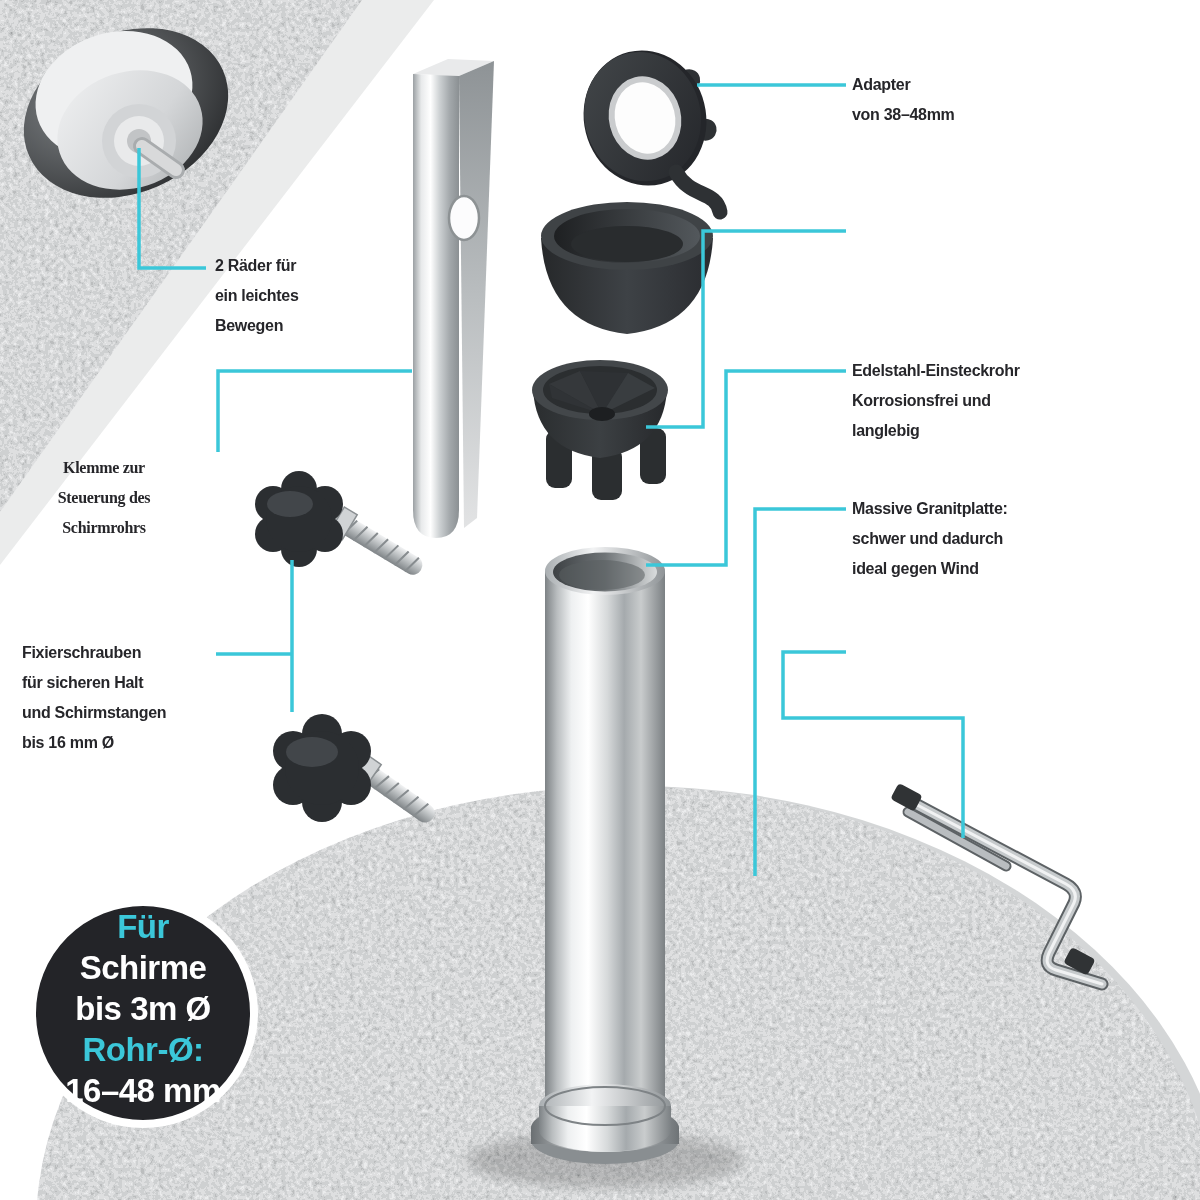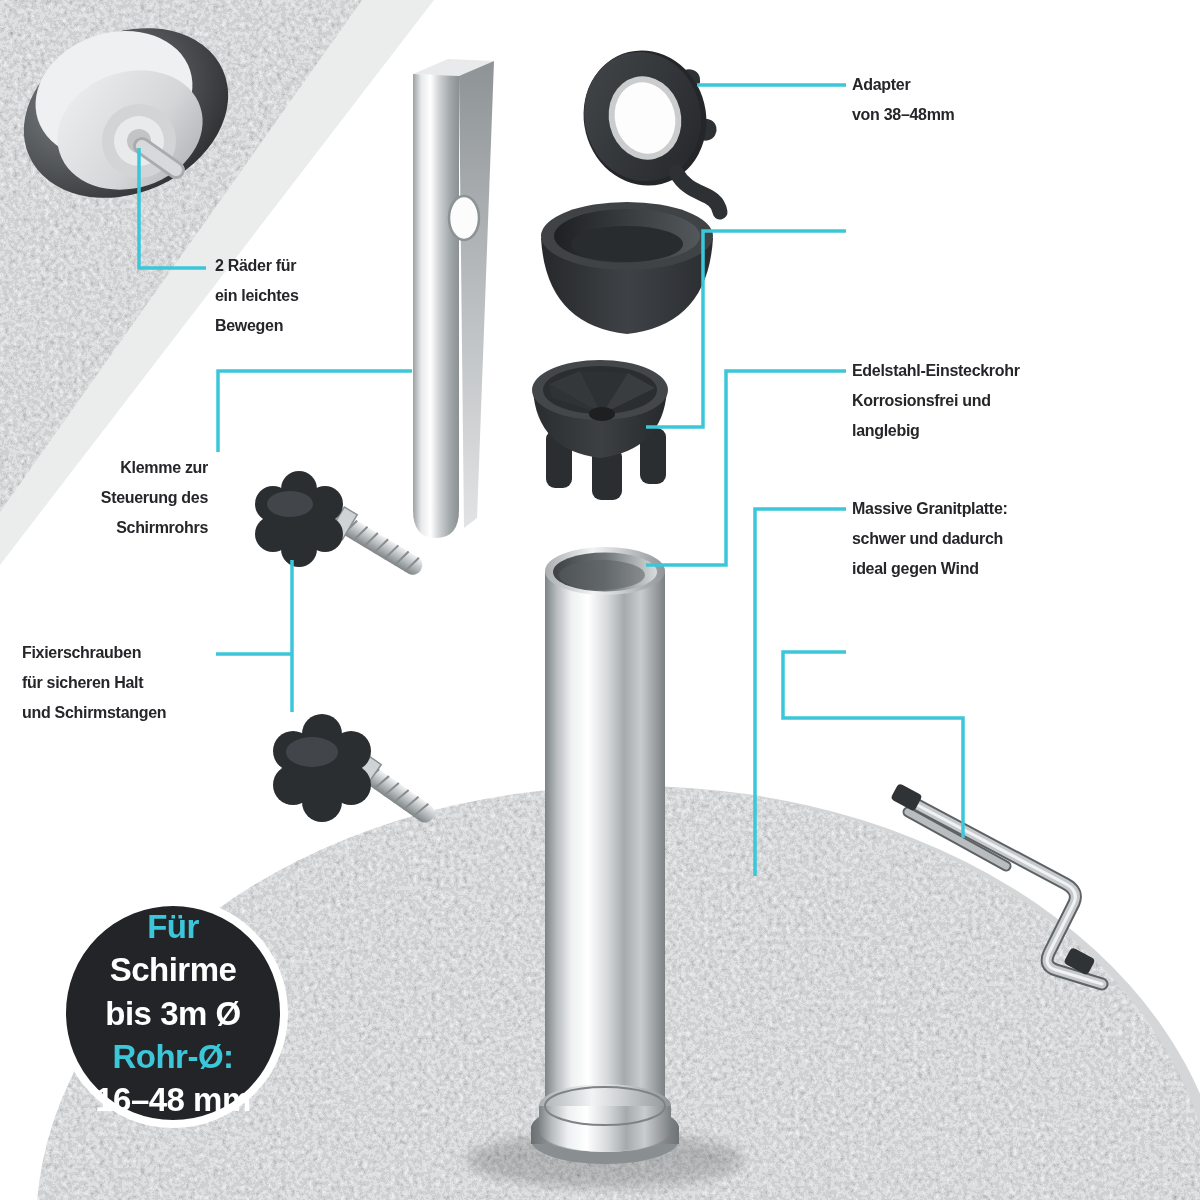--- a/index.html
+++ b/index.html
@@ -6,27 +6,27 @@
   .canvas{
     position:relative;width:1200px;height:1200px;background:#ffffff;
     font-family:"Liberation Sans",sans-serif;overflow:hidden;
   }
   .canvas svg.scene{position:absolute;left:0;top:0;}
   .label{
     position:absolute;font-weight:bold;font-size:16px;line-height:30px;
     letter-spacing:-0.3px;color:var(--text,#26262a);
   }
   .label div{white-space:nowrap;}
-  .label.right-align{text-align:right;}
+  .label.right-align{text-align:center;font-family:Liberation Serif, serif;}
   .callout{fill:none;stroke:var(--accent,#3bc7d9);stroke-width:3.5px;}
   .badge{
-    position:absolute;left:58px;top:898px;width:230px;height:230px;
+    position:absolute;left:28px;top:898px;width:230px;height:230px;
     border-radius:50%;background:var(--badge-bg,#232428);
     border:8px solid #ffffff;box-sizing:border-box;
-    display:flex;flex-direction:column;justify-content:space-between;align-items:center;
+    display:flex;flex-direction:column;justify-content:flex-start;align-items:center;
     font-weight:bold;font-size:33px;line-height:41px;color:#ffffff;
     letter-spacing:-0.5px;
   }
   .badge .accent{color:var(--accent,#3bc7d9);}
 </style>
 </head>
 <body>
 
 <div class="canvas">
 
@@ -260,20 +260,21 @@
 <div class="label right-align" style="left:0px;top:453px;width:208px">
   <div>Klemme zur</div>
   <div>Steuerung des</div>
   <div>Schirmrohrs</div>
 </div>
 
 <div class="label" style="left:22px;top:638px">
   <div>Fixierschrauben</div>
   <div>für sicheren Halt</div>
   <div>und Schirmstangen</div>
+  <div>bis 16 mm Ø</div>
 </div>
 
 <div class="label" style="left:852px;top:70px">
   <div>Adapter</div>
   <div>von 38–48mm</div>
 </div>
 
 
 <div class="label" style="left:852px;top:356px">
   <div>Edelstahl-Einsteckrohr</div>

